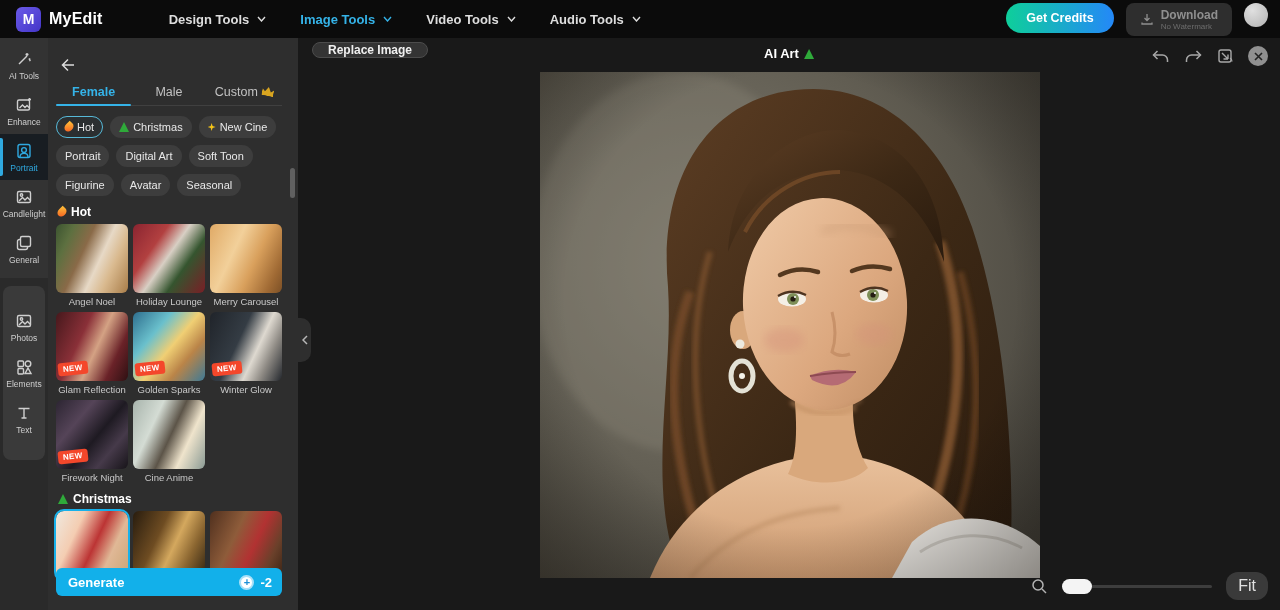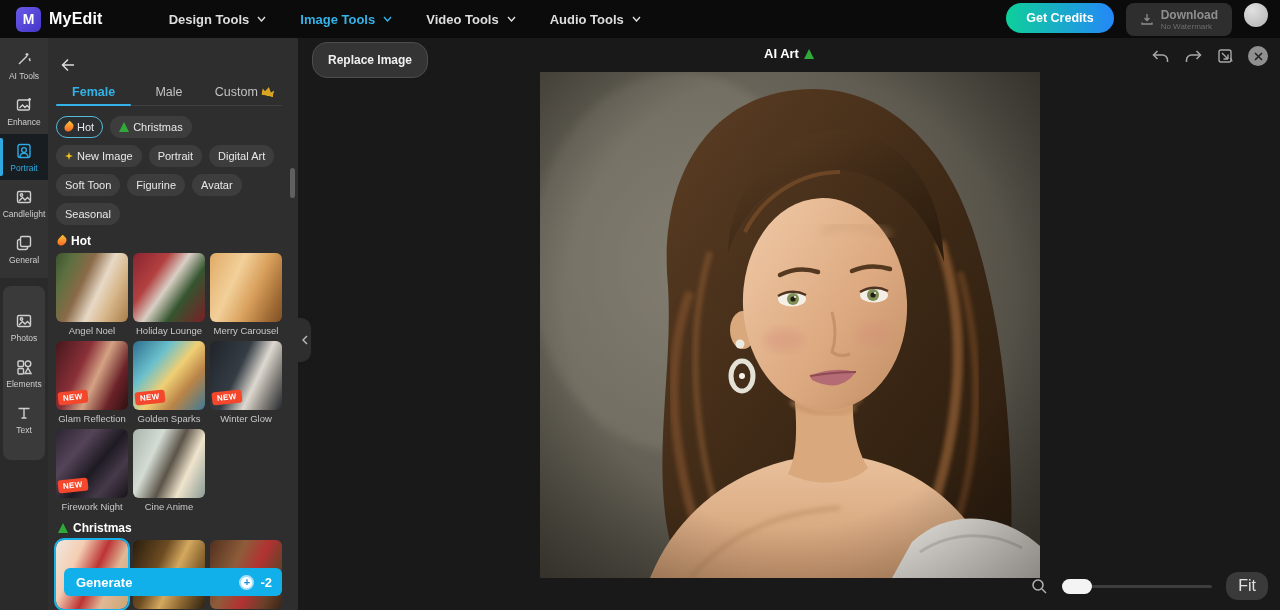--- a/index.html
+++ b/index.html
@@ -68,36 +68,36 @@
     color:#fff; margin:9px 0 5px 2px; }
   .grid { display:grid; grid-template-columns:repeat(3,72px); gap:5px; }
   .cell { width:72px; cursor:pointer; position:relative; }
   .thumb { width:72px; height:69px; border-radius:6px; background:#555; }
   .thumb.selected { outline:2px solid #18b1ea; outline-offset:0; border-radius:8px; }
   .cell-label { width:78px; margin-left:-3px; text-align:center; font-size:9.5px;
     color:#c9c9c9; margin-top:3px; white-space:nowrap; overflow:hidden; }
   .badge { position:absolute; left:2px; bottom:20px; background:#f4472b; color:#fff;
     font-size:8px; font-weight:bold; padding:2px 5px; border-radius:3px;
     transform:rotate(-6deg); letter-spacing:.3px; }
-  .generate { position:absolute; left:16px; right:16px; bottom:14px; height:28px;
+  .generate { position:absolute; left:8px; right:16px; bottom:14px; height:28px;
     background:#12b0ea; border:none; border-radius:6px; display:flex; align-items:center;
     padding:0 10px 0 12px; cursor:pointer; font-family:inherit; }
   .generate .g-label { color:#fff; font-weight:bold; font-size:13px; }
   .generate .g-right { margin-left:auto; display:flex; align-items:center; gap:6px; }
   .coin { width:15px; height:15px; border-radius:50%; background:#fff; color:#1c8fd6;
     font-size:11px; font-weight:bold; display:flex; align-items:center; justify-content:center;
     border:2px solid #a8e0f8; line-height:1; }
   .g-cost { color:#fff; font-weight:bold; font-size:13px; }
   .scroll-thumb { position:absolute; right:3px; top:130px; width:5px; height:30px;
     background:#606060; border-radius:3px; }
 
   
   .canvas { position:absolute; top:38px; left:298px; width:982px; height:572px; background:#191919; }
   .btn-replace { position:absolute; left:14px; top:4px; background:#343434; color:#f0f0f0;
-    border:1px solid #4c4c4c; border-radius:15px; padding:10px 15px; font-size:12px;
+    border:1px solid #4c4c4c; border-radius:15px; padding:0 15px; font-size:12px;
     font-weight:bold; cursor:pointer; font-family:inherit; }
   .canvas-title { position:absolute; top:8px; left:50%; transform:translateX(-50%);
     display:flex; align-items:center; gap:5px; font-size:13px; font-weight:bold; color:#fff; }
   .canvas-actions { position:absolute; top:8px; right:12px; display:flex; align-items:center; gap:14px; }
   .icon-btn { background:none; border:none; padding:0; cursor:pointer; }
   .close-circle { width:20px; height:20px; border-radius:50%; background:#909090;
     display:flex; align-items:center; justify-content:center; }
   .artboard { position:absolute; left:242px; top:34px; width:500px; height:506px; }
   .panel-handle { position:absolute; left:0; top:280px; width:13px; height:44px;
     background:#2e2e2e; border-radius:0 10px 10px 0; display:flex; align-items:center;
@@ -261,21 +261,21 @@
     <div class="chip selected">
       <span class="flame"></span>
       <span>Hot</span>
     </div>
     <div class="chip">
       <span class="tree"></span>
       <span>Christmas</span>
     </div>
     <div class="chip">
       <span class="spark"></span>
-      <span>New Image</span>
+      <span>New Cine</span>
     </div>
     <div class="chip">
         <span>Portrait</span>
       </div>
     <div class="chip">
         <span>Digital Art</span>
       </div>
     <div class="chip">
         <span>Soft Toon</span>
       </div>

